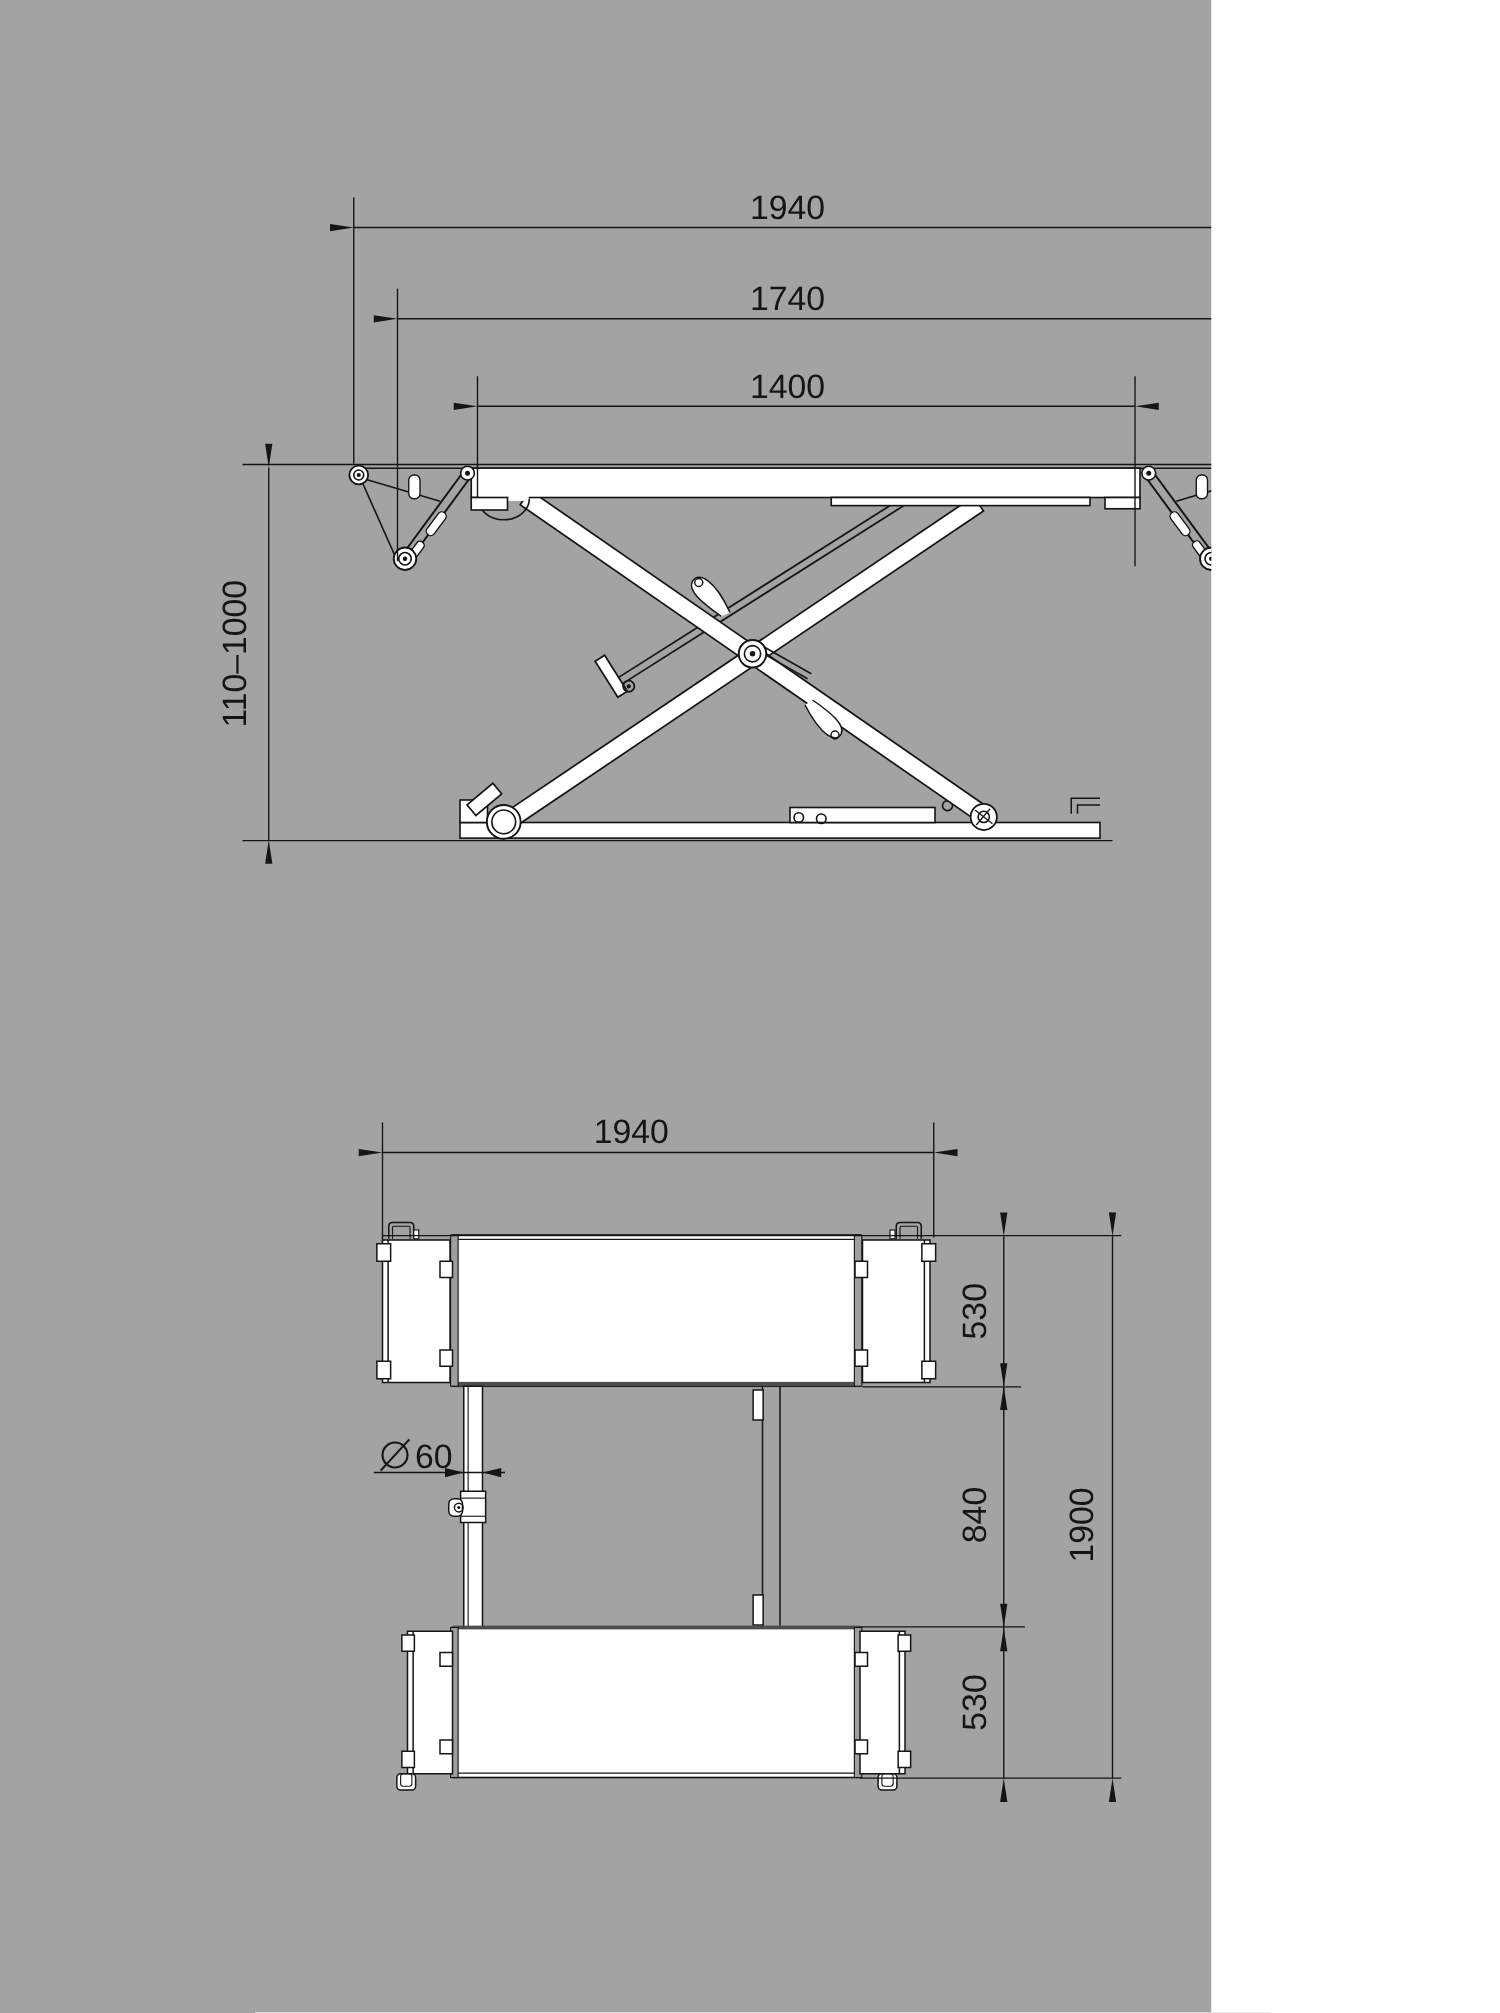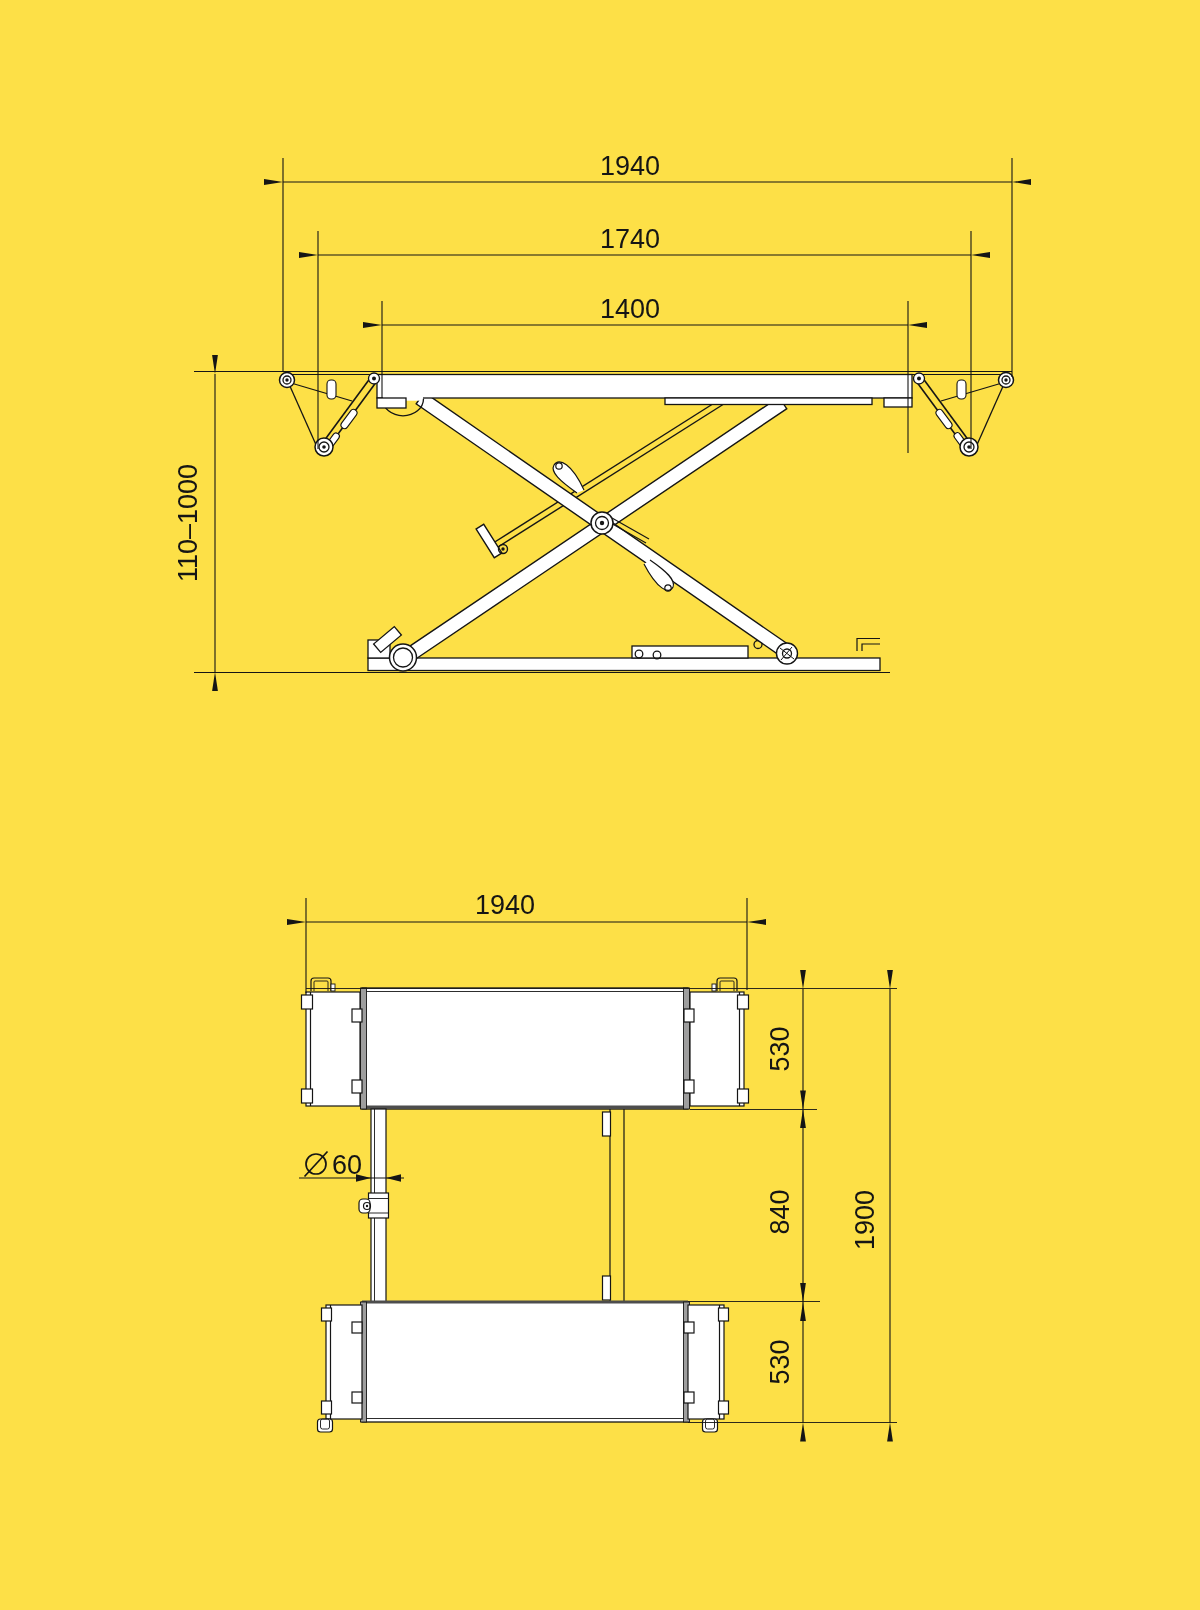--- a/index.html
+++ b/index.html
@@ -1,16 +1,16 @@
 <!DOCTYPE html>
 <html><head>
 <meta charset="utf-8">
 <style>
   html,body{margin:0;padding:0;background:#ffffff;}
-  .page{position:relative;width:1200px;height:1610px;background:#fde047;overflow:hidden;}
+  .page{position:relative;width:969px;height:1610px;background:#a3a3a3;overflow:hidden;}
   svg{display:block;}
   text{font-family:"Liberation Sans", sans-serif; fill:#151515;}
   .dimtxt{font-size:27px;}
   line, path, rect, circle, polyline{vector-effect:none;}
 </style>
 </head>
 <body>
 
 <div class="page">
 <svg width="1200" height="1610" viewBox="0 0 1200 1610">

